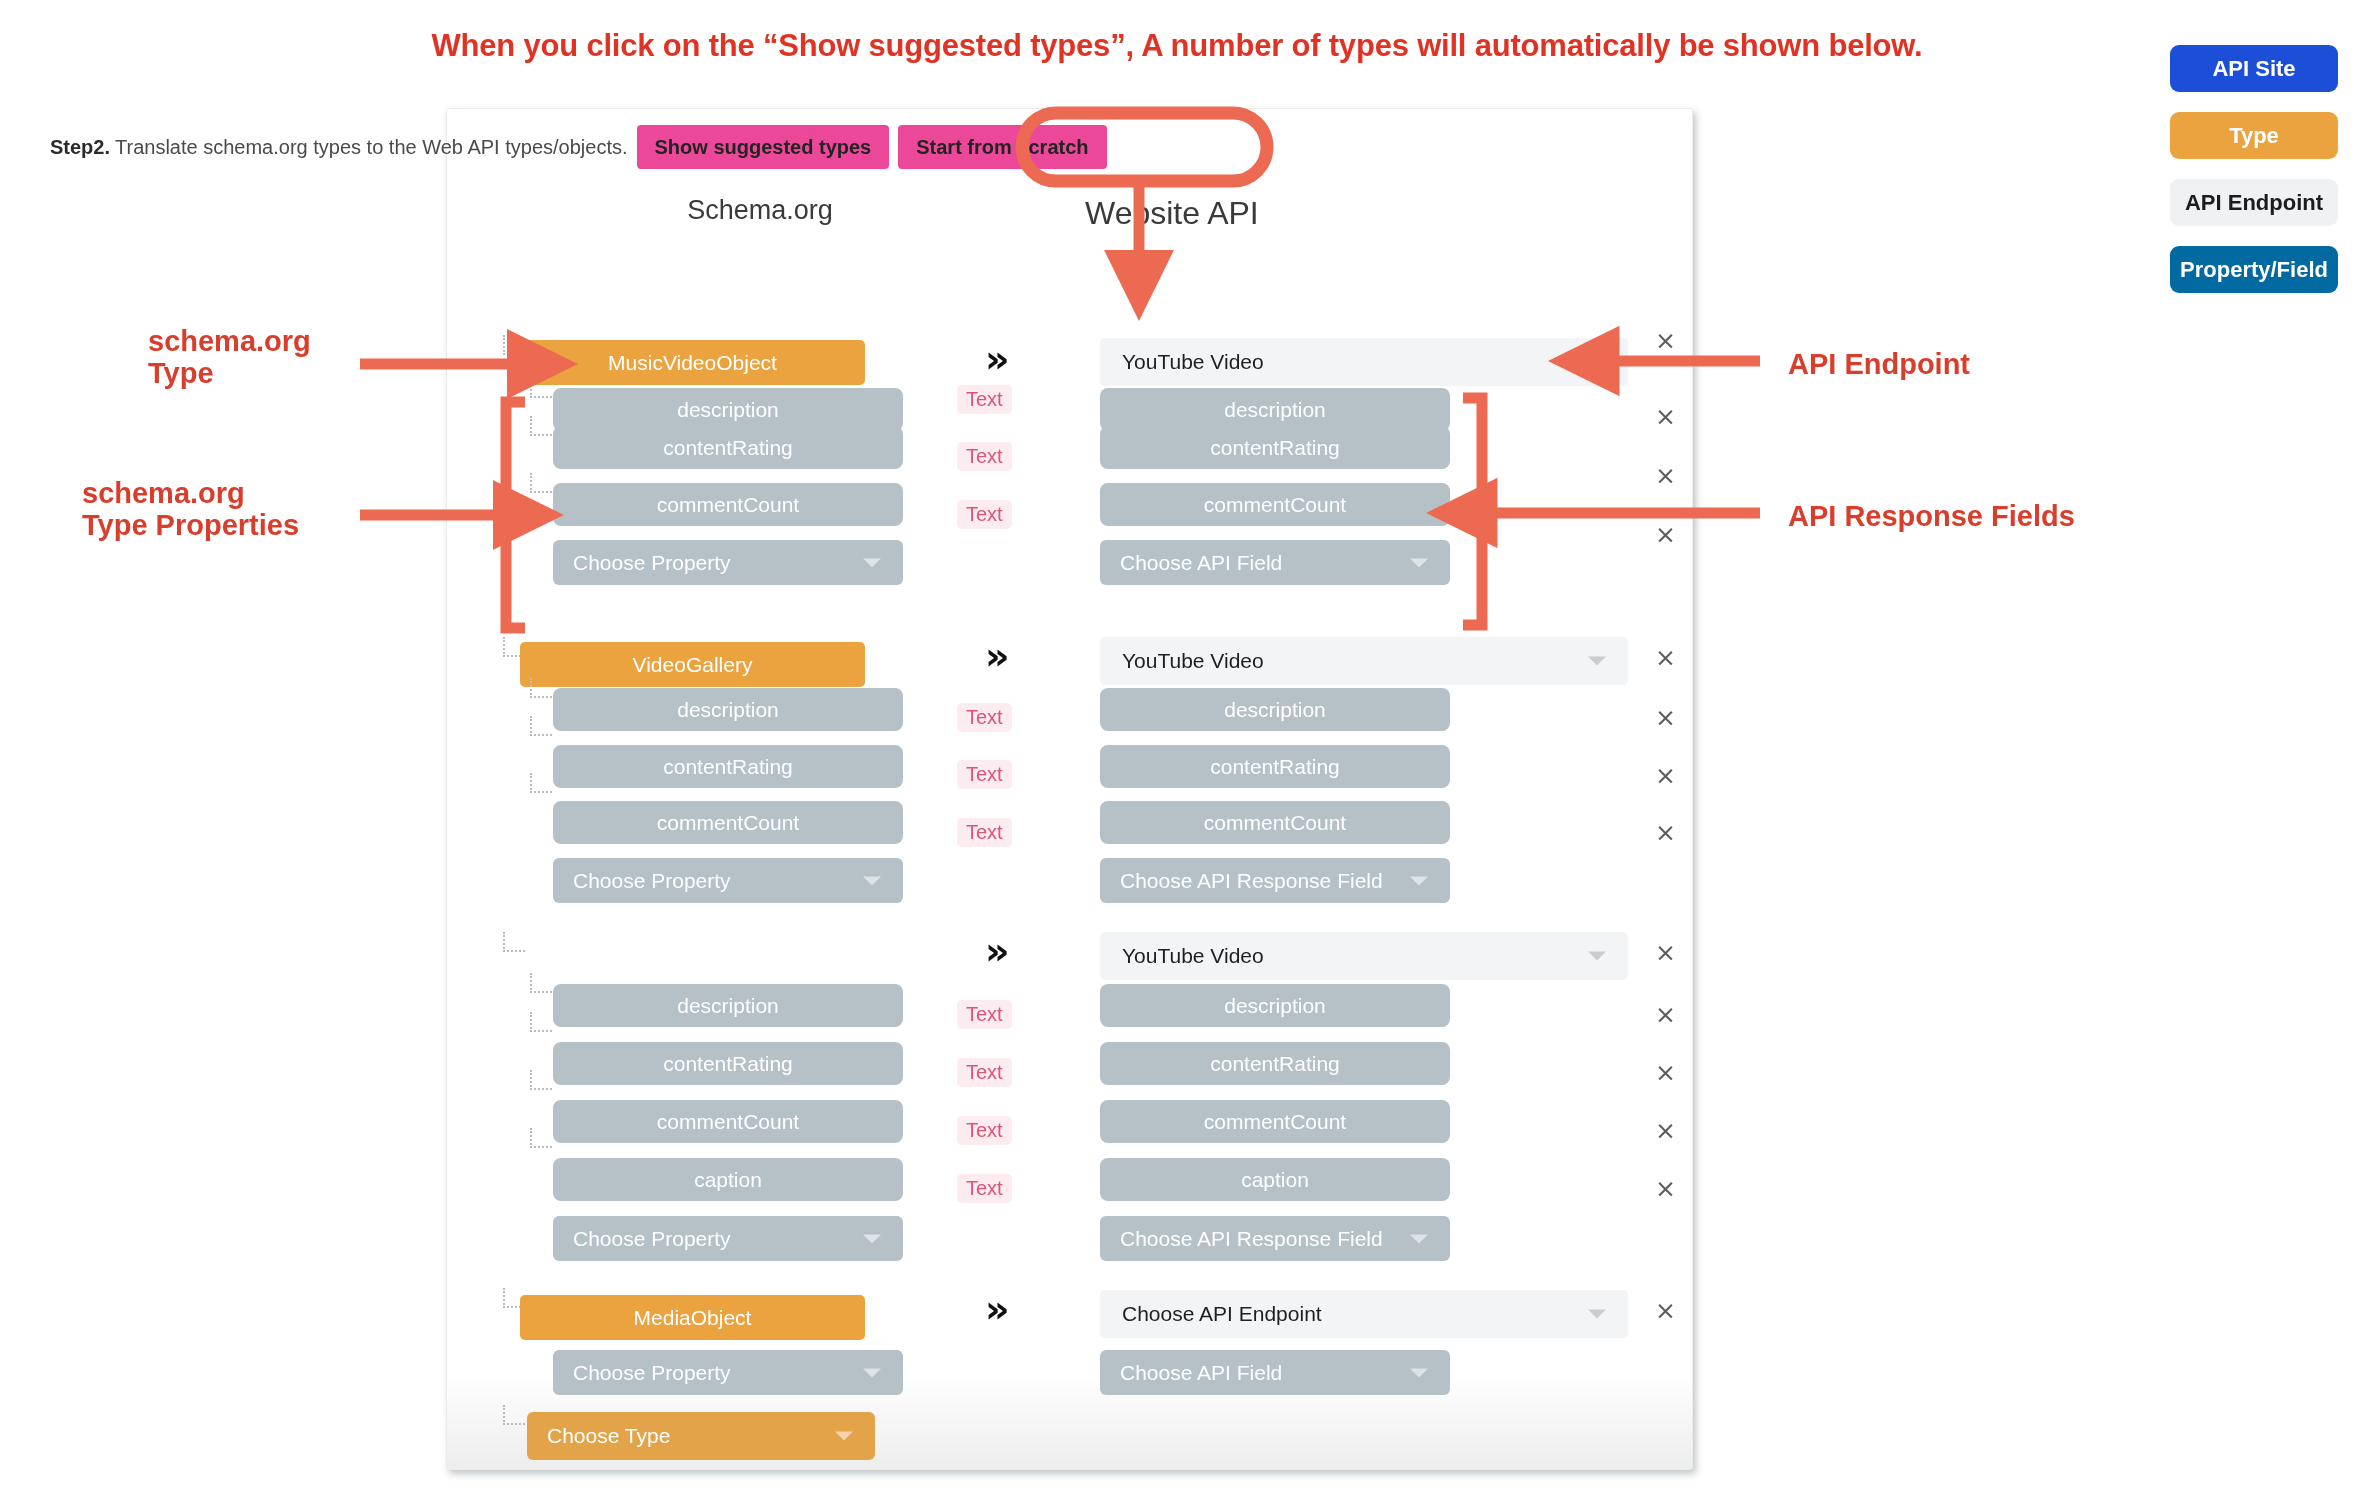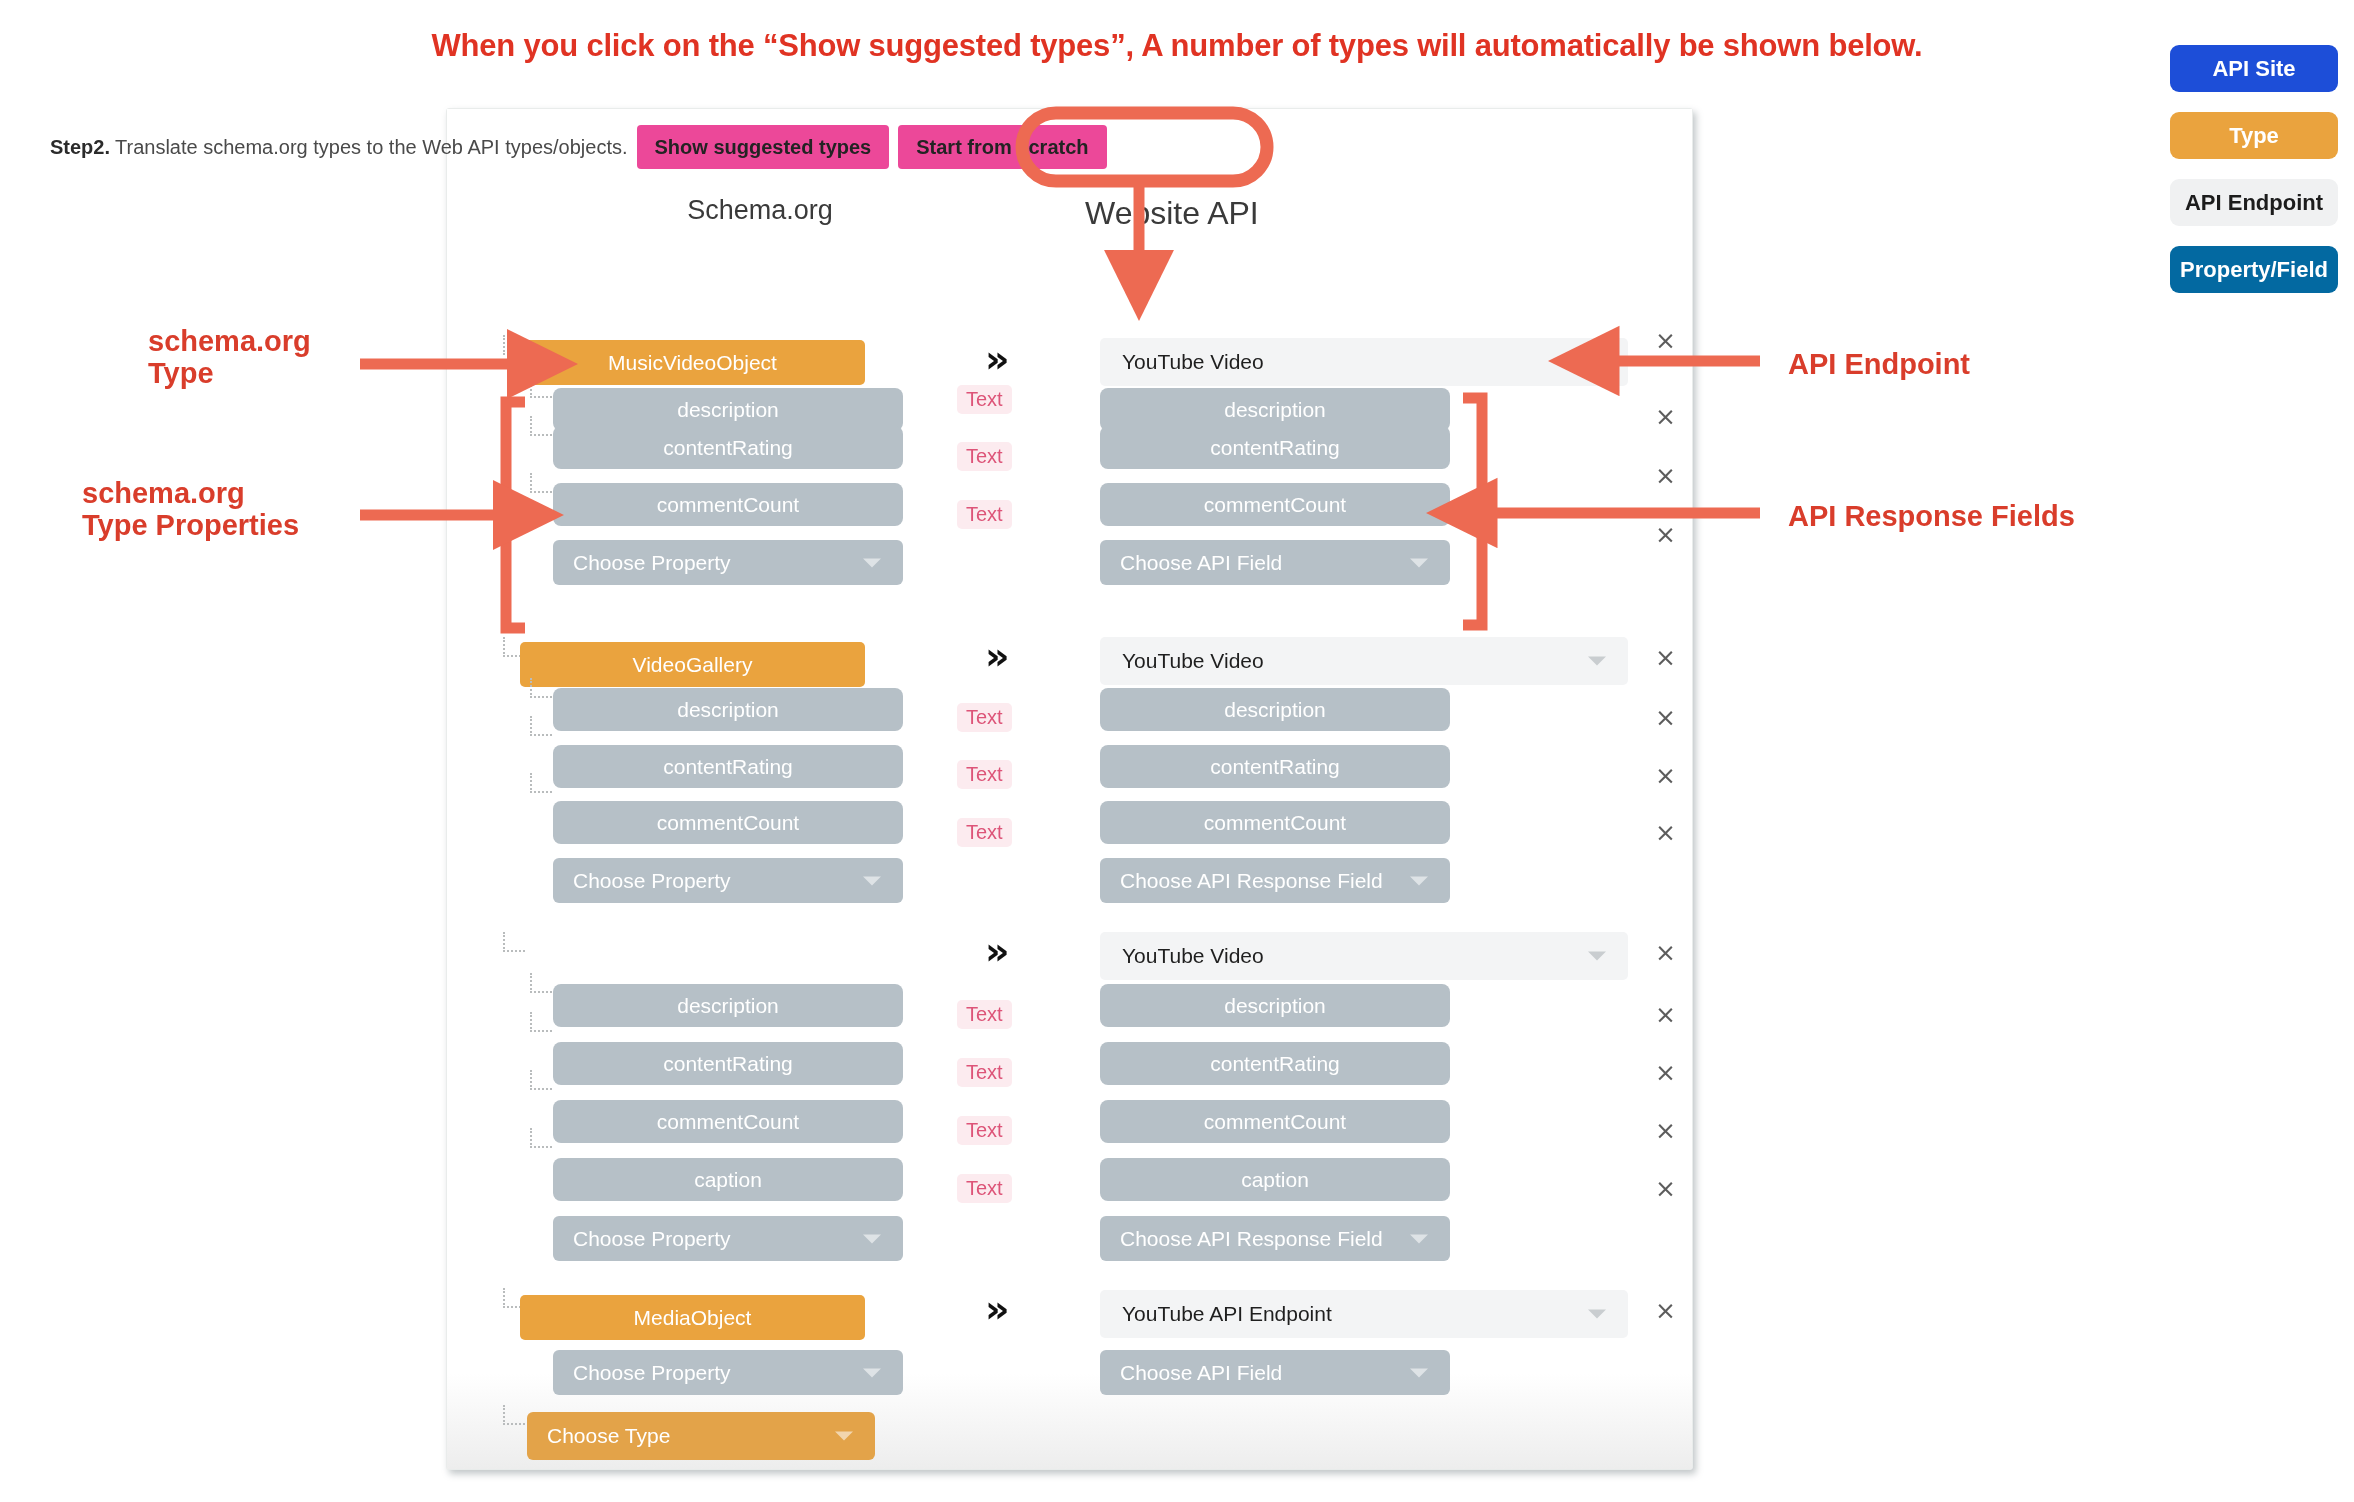--- a/index.html
+++ b/index.html
@@ -289,21 +289,21 @@
   </div>
   <div class="api-select" style="top:1216px">
     <span>Choose API Response Field</span>
     <span class="caret"></span>
   </div>
 
   <div class="tree-short" style="left:503px;top:1288px;"></div>
   <div class="type-pill" style="top:1295px">MediaObject</div>
   <div class="chev" style="top:1290px">»</div>
   <div class="endpoint-pill" style="top:1290px">
-    <span>YouTube API Endpoint</span>
+    <span>Choose API Endpoint</span>
     <span class="caret caret-dark"></span>
   </div>
   <div class="xbtn" style="top:1298px">×</div>
 
   <div class="prop-select" style="top:1350px">
     <span>Choose Property</span>
     <span class="caret"></span>
   </div>
   <div class="api-select" style="top:1350px">
     <span>Choose API Field</span>

